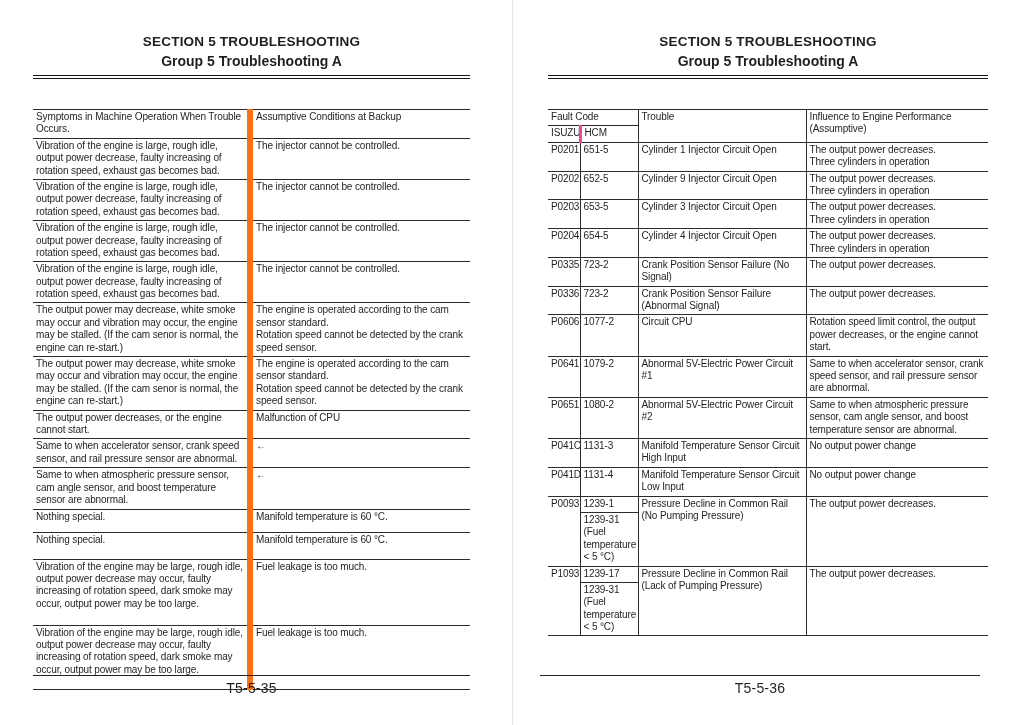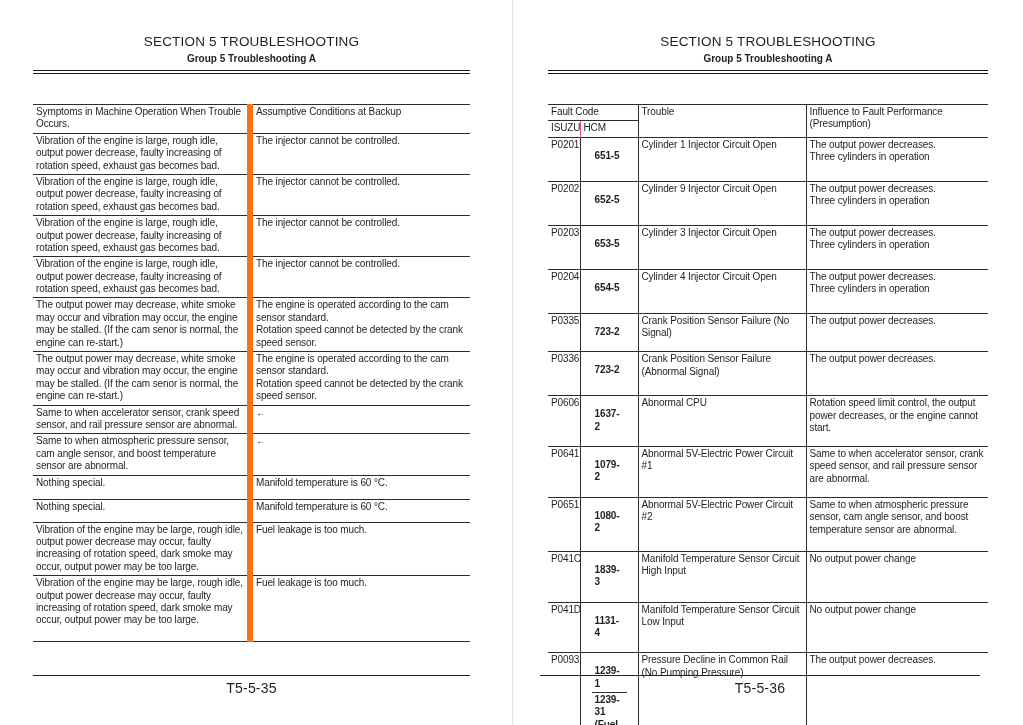--- a/index.html
+++ b/index.html
@@ -7,22 +7,22 @@
     width:1023px; height:725px; position:relative; overflow:hidden;
     background:#ffffff; color:#1f1f1f;
     font-family:"Liberation Sans", sans-serif;
   }
   .gutter { position:absolute; left:512px; top:0; width:1px; height:725px; background:#e5e5e5; }
 
   .page { position:absolute; top:0; }
   #page-left  { left:33px;  width:437px; }
   #page-right { left:548px; width:440px; }
 
-  .ph-title { text-align:center; font-weight:normal; font-size:13.5px; margin-top:34px; letter-spacing:.2px; }
-  .ph-sub   { text-align:center; font-weight:bold; font-size:10px; margin-top:4px; }
+  .ph-title { text-align:center; font-weight:bold; font-size:13.5px; margin-top:34px; letter-spacing:.2px; }
+  .ph-sub   { text-align:center; font-weight:bold; font-size:14px; margin-top:4px; }
   .double-rule { margin-top:6px; height:2px; border-top:1.7px solid #161616; border-bottom:1px solid #161616; }
 
   table {
     border-collapse:collapse; table-layout:fixed; width:100%;
     margin-top:30px; font-size:10px; line-height:1.24; letter-spacing:-.12px;
     border-bottom:1px solid #2c2c2c;
   }
   th, td {
     vertical-align:top; text-align:left; font-weight:normal;
     padding:1px 4px 2px 3px; border-top:1px solid #2c2c2c;
@@ -40,32 +40,32 @@
   #left-table tbody tr:nth-child(11) td { height:23px; }
   #left-table tbody tr:nth-child(12) td { height:62px; }
   #left-table tbody tr:nth-child(13) td { height:60px; }
   .cond, .influence-cell { white-space:pre-line; }
 
   
   #right-table thead tr th { height:11px; }
   #right-table thead tr.sub th { height:12px; }
   #right-table td:nth-child(2), #right-table td:nth-child(3), #right-table td:nth-child(4) { border-left:1px solid #2c2c2c; }
   #right-table thead tr.top th.col-trouble, #right-table thead tr.top th.col-influence { border-left:1px solid #2c2c2c; }
-  #right-table thead tr.sub th:nth-child(2) { border-left:1px solid #ec4899; }
+  #right-table thead tr.sub th:nth-child(2) { border-left:3px solid #ec4899; }
   #right-table tbody tr:nth-child(-n+4) td { height:21px; }
   #right-table tbody tr:nth-child(5) td  { height:11px; }
   #right-table tbody tr:nth-child(6) td  { height:21px; }
   #right-table tbody tr:nth-child(7) td  { height:22px; }
   #right-table tbody tr:nth-child(8) td  { height:21px; }
   #right-table tbody tr:nth-child(9) td  { height:31px;margin-top:36px; }
   #right-table tbody tr:nth-child(10) td { height:21px; }
   #right-table tbody tr:nth-child(11) td { height:19px; }
   #right-table tbody tr:nth-child(12) td { height:48px; }
   #right-table tbody tr:nth-child(13) td { height:56px; }
-  td.hcm-cell { padding:11px;font-weight:bold; }
+  td.hcm-cell { padding:0; }
   .code { padding:1px 3px 2px; }
   .code-sub { border-top:1px solid #2c2c2c; }
 
   .footer { position:absolute; width:437px; top:675px; }
   #footer-left  { left:33px; }
   #footer-right { left:540px; width:440px; }
   .footer-rule { border-top:1px solid #222; }
   .footer-num  { text-align:center; font-size:14px; padding-top:4px; letter-spacing:.2px; }
 </style>
 </head>
@@ -110,20 +110,24 @@
           <td class="sym">The output power may decrease, white smoke may occur and vibration may occur, the engine may be stalled. (If the cam senor is normal, the engine can re-start.)</td>
           <td class="cond">The engine is operated according to the cam sensor standard.
 Rotation speed cannot be detected by the crank speed sensor.</td>
         </tr>
         <tr>
           <td class="sym">The output power may decrease, white smoke may occur and vibration may occur, the engine may be stalled. (If the cam senor is normal, the engine can re-start.)</td>
           <td class="cond">The engine is operated according to the cam sensor standard.
 Rotation speed cannot be detected by the crank speed sensor.</td>
         </tr>
         <tr>
+          <td class="sym">The output power decreases, or the engine cannot start.</td>
+          <td class="cond">Malfunction of CPU</td>
+        </tr>
+        <tr>
           <td class="sym">Same to when accelerator sensor, crank speed sensor, and rail pressure sensor are abnormal.</td>
           <td class="cond">←</td>
         </tr>
         <tr>
           <td class="sym">Same to when atmospheric pressure sensor, cam angle sensor, and boost temperature sensor are abnormal.</td>
           <td class="cond">←</td>
         </tr>
         <tr>
           <td class="sym">Nothing special.</td>
           <td class="cond">Manifold temperature is 60 °C.</td>
@@ -153,21 +157,21 @@
     <colgroup>
       <col style="width:32px">
         <col style="width:58px">
         <col style="width:168px">
         <col style="width:182px">
     </colgroup>
     <thead>
       <tr class="top">
         <th colspan="2">Fault Code</th>
         <th rowspan="2" class="col-trouble">Trouble</th>
-        <th rowspan="2" class="col-influence">Influence to Fault Performance (Presumption)</th>
+        <th rowspan="2" class="col-influence">Influence to Engine Performance (Assumptive)</th>
       </tr>
       <tr class="sub">
         <th>ISUZU</th>
         <th>HCM</th>
       </tr>
     </thead>
     <tbody id="right-tbody">
         <tr>
           <td class="isuzu-cell">P0201</td>
           <td class="hcm-cell">
@@ -216,23 +220,23 @@
           <td class="isuzu-cell">P0336</td>
           <td class="hcm-cell">
             <div class="code">723-2</div>
           </td>
           <td class="trouble-cell">Crank Position Sensor Failure (Abnormal Signal)</td>
           <td class="influence-cell">The output power decreases.</td>
         </tr>
         <tr>
           <td class="isuzu-cell">P0606</td>
           <td class="hcm-cell">
-            <div class="code">1637-2</div>
-          </td>
-          <td class="trouble-cell">Abnormal CPU</td>
+            <div class="code">1077-2</div>
+          </td>
+          <td class="trouble-cell">Circuit CPU</td>
           <td class="influence-cell">Rotation speed limit control, the output power decreases, or the engine cannot start.</td>
         </tr>
         <tr>
           <td class="isuzu-cell">P0641</td>
           <td class="hcm-cell">
             <div class="code">1079-2</div>
           </td>
           <td class="trouble-cell">Abnormal 5V-Electric Power Circuit #1</td>
           <td class="influence-cell">Same to when accelerator sensor, crank speed sensor, and rail pressure sensor are abnormal.</td>
         </tr>
@@ -240,21 +244,21 @@
           <td class="isuzu-cell">P0651</td>
           <td class="hcm-cell">
             <div class="code">1080-2</div>
           </td>
           <td class="trouble-cell">Abnormal 5V-Electric Power Circuit #2</td>
           <td class="influence-cell">Same to when atmospheric pressure sensor, cam angle sensor, and boost temperature sensor are abnormal.</td>
         </tr>
         <tr>
           <td class="isuzu-cell">P041C</td>
           <td class="hcm-cell">
-            <div class="code">1839-3</div>
+            <div class="code">1131-3</div>
           </td>
           <td class="trouble-cell">Manifold Temperature Sensor Circuit High Input</td>
           <td class="influence-cell">No output power change</td>
         </tr>
         <tr>
           <td class="isuzu-cell">P041D</td>
           <td class="hcm-cell">
             <div class="code">1131-4</div>
           </td>
           <td class="trouble-cell">Manifold Temperature Sensor Circuit Low Input</td>

